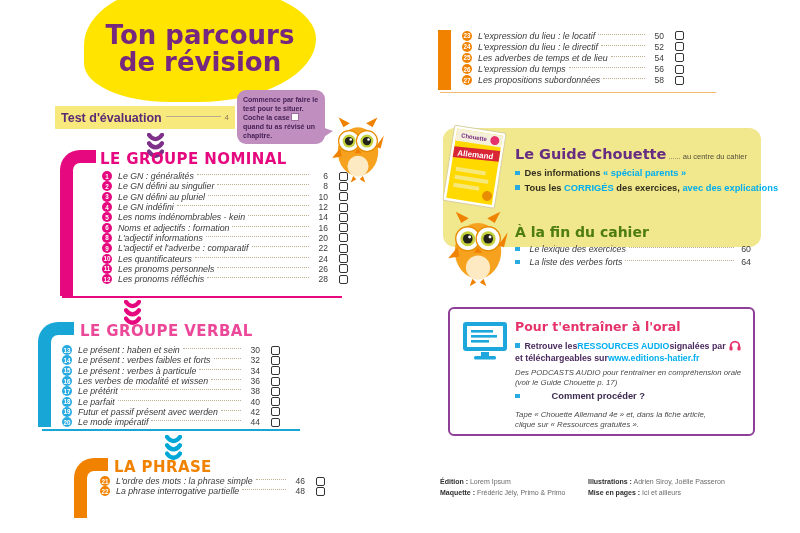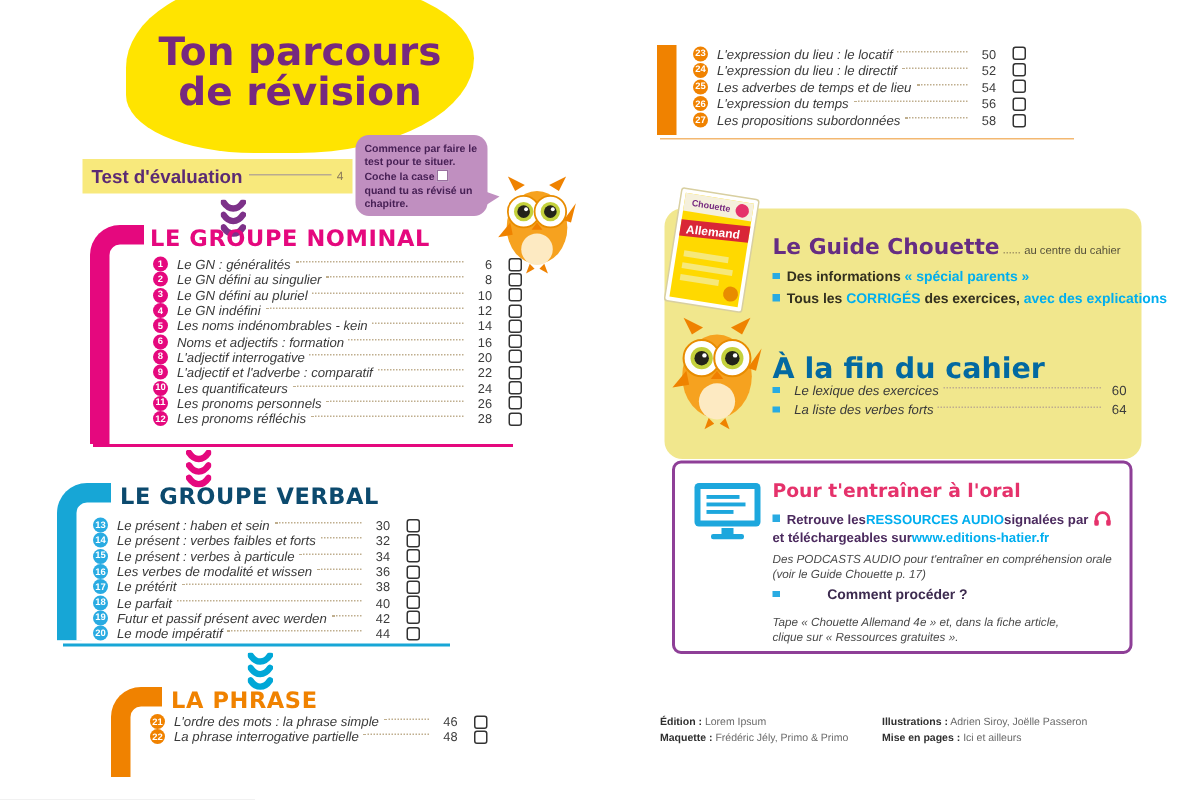--- a/index.html
+++ b/index.html
@@ -45,42 +45,42 @@
   .chk{box-sizing:border-box;background:#fff;border-radius:2px;flex:0 0 auto;}
   .underline{position:absolute;}
 
   
   .main .row{height:10.3px;font-size:8.8px;}
   .main .num{width:10px;height:10px;font-size:6.3px;}
   .main .pg{width:16px;font-size:8.5px;}
   .main .chk{width:9px;height:9px;border:1.5px solid;margin-left:11px;}
 
   .c-pink{color:#e5087e;} .bg-pink{background:#e5087e;}
-  .c-blue{color:#0c4a6e;} .bg-blue{background:#29abe2;}
+  .c-blue{color:#ec4899;} .bg-blue{background:#29abe2;}
   .c-orange{color:#f08200;} .bg-orange{background:#f08200;}
   .chk-pink{border-color:#f2a0cb;} .chk-blue{border-color:#a5d8ee;} .chk-orange{border-color:#f5c69c;}
 
   
   .rlist .row{height:11.2px;font-size:8.8px;}
   .rlist .num{width:10px;height:10px;font-size:6.3px;}
   .rlist .pg{width:16px;font-size:8.5px;}
   .rlist .chk{width:9px;height:9px;border:1.5px solid;margin-left:11px;}
 
   
-  .guide{position:absolute;left:443px;top:139px;width:318px;height:167px;background:#f1e78d;
+  .guide{position:absolute;left:443px;top:128px;width:318px;height:119px;background:#f1e78d;
          border-radius:12px;}
   .guide-title{position:absolute;left:72px;top:18px;width:232px;display:flex;align-items:baseline;}
   .guide-title .t{font-size:14.5px;font-weight:bold;color:#662d83;font-family:"DejaVu Sans",sans-serif;white-space:nowrap;}
   .guide-title .lead{flex:1;border-bottom:1.5px dotted #a99b66;margin:0 3px 3px 3px;}
   .guide-title .loc{font-size:7.5px;color:#55503a;white-space:nowrap;}
   .gbullets{position:absolute;left:72px;top:40px;display:flex;flex-direction:column;gap:4.5px;}
   .gb{display:flex;align-items:center;font-size:9.3px;font-weight:bold;color:#33301f;white-space:nowrap;}
   .sq{width:4.5px;height:4.5px;background:#29abe2;margin-right:5px;flex:0 0 auto;}
   .cy{color:#00aeef;}
-  .fin-title{position:absolute;left:72px;top:96px;font-size:19px;font-weight:bold;color:#0369a1;
+  .fin-title{position:absolute;left:72px;top:96px;font-size:14px;font-weight:bold;color:#4d7c0f;
              font-family:"DejaVu Sans",sans-serif;}
   .fin-rows{position:absolute;left:72px;top:116px;width:236px;display:flex;flex-direction:column;gap:3px;}
   .fin-row{display:flex;align-items:center;font-size:8.8px;}
   .fin-row .lbl{margin-left:5px;}
   .fin-row .pg{width:14px;}
 
   
   .oral{position:absolute;left:448px;top:307px;width:307px;height:129px;background:#fff;
         border:2.5px solid #8e3f97;border-radius:6px;box-sizing:border-box;}
   .oral-title{position:absolute;left:65px;top:10px;font-size:12.5px;font-weight:bold;color:#e5326b;
@@ -202,21 +202,21 @@
         </div>
       <div class="row">
           <span class="num bg-pink">6</span>
           <span class="lbl">Noms et adjectifs : formation</span>
           <span class="leader"></span>
           <span class="pg">16</span>
           <span class="chk chk-pink"></span>
         </div>
       <div class="row">
           <span class="num bg-pink">8</span>
-          <span class="lbl">L'adjectif interrogative</span>
+          <span class="lbl">L'adjectif informations</span>
           <span class="leader"></span>
           <span class="pg">20</span>
           <span class="chk chk-pink"></span>
         </div>
       <div class="row">
           <span class="num bg-pink">9</span>
           <span class="lbl">L'adjectif et l'adverbe : comparatif</span>
           <span class="leader"></span>
           <span class="pg">22</span>
           <span class="chk chk-pink"></span>

